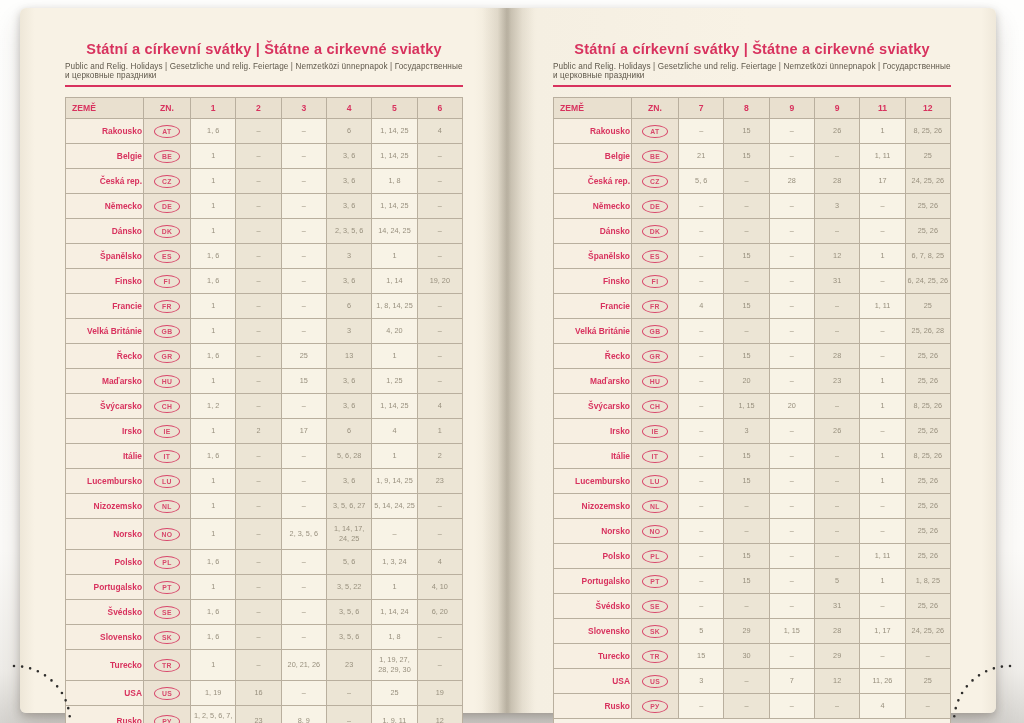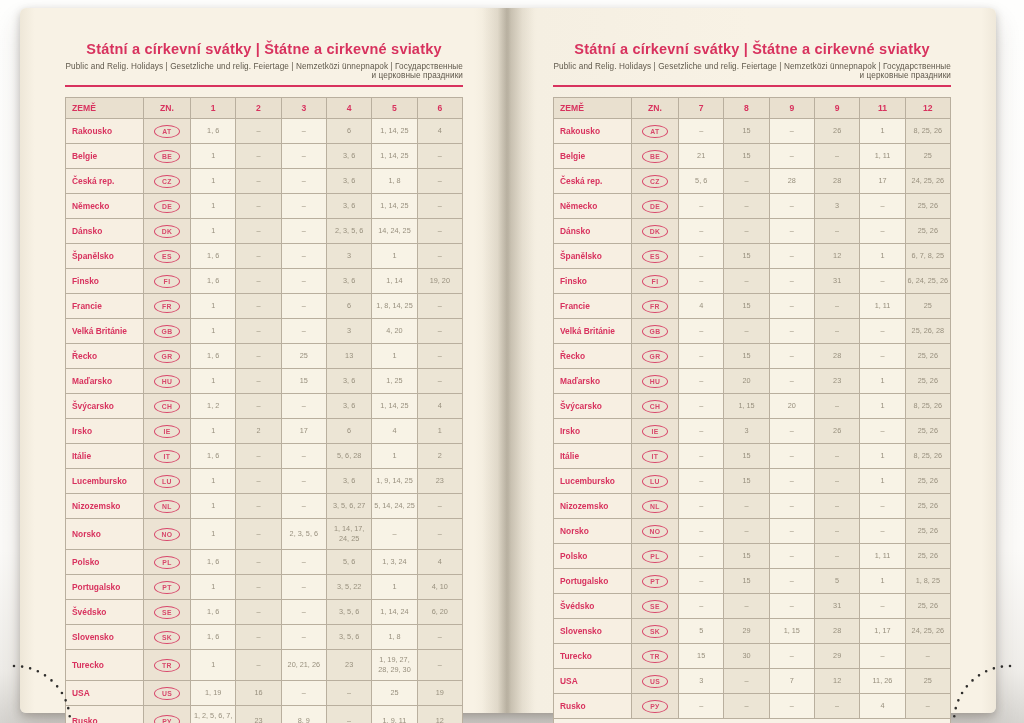--- a/index.html
+++ b/index.html
@@ -11,29 +11,29 @@
   .page{width:488px;height:705px;position:relative;}
   .page-left{border-radius:6px 0 0 6px;
     background:linear-gradient(90deg,#eee7d8 0%,#f8f2e5 3%,#f8f2e5 93%,#eae3d3 100%);}
   .page-right{border-radius:0 6px 6px 0;
     background:linear-gradient(90deg,#e7e0d0 0%,#f5efe2 6%,#f8f2e5 50%,#f8f2e5 97%,#efe8da 100%);}
   .gutter{position:absolute;left:462px;top:0;width:52px;height:705px;pointer-events:none;
     background:linear-gradient(90deg,rgba(120,108,90,0) 0%,rgba(120,108,90,.12) 30%,
       rgba(85,75,60,.34) 48%,rgba(110,100,84,.26) 56%,rgba(120,108,90,.08) 78%,rgba(120,108,90,0) 100%);}
   .sheet{width:398px;margin:0 auto;padding-top:33px;}
   .title{font-size:14.5px;font-weight:bold;text-align:center;letter-spacing:.2px;margin:0;}
-  .subtitle{font-size:8.2px;text-align:right;margin-top:5px;padding-bottom:5px;
+  .subtitle{font-size:8.2px;text-align:left;margin-top:5px;padding-bottom:5px;
     color:#5f584b;border-bottom:2px solid #d8325e;letter-spacing:.1px;}
   table{width:398px;margin-top:10px;border-collapse:collapse;table-layout:fixed;}
   th,td{border:1px solid #b9af9e;overflow:hidden;}
   col.w-country{width:78px;} col.w-code{width:47px;}
   thead th{background:#e9e0cf;font-size:8.6px;padding:5px 2px;line-height:10px;text-align:center;}
   thead th.cc{text-align:left;padding-left:6px;}
   tbody td{padding:5px 1px;line-height:10px;text-align:center;}
-  tbody td.cc{background:#f7efe2;font-weight:bold;font-size:8.4px;text-align:left;padding-left:6px;}
+  tbody td.cc{background:#f7efe2;font-weight:bold;font-size:8.4px;text-align:right;padding-left:6px;}
   tbody td.code{background:#ece3d3;}
   td.val{font-size:7.3px;color:#98907e;}
   td.m0,th.m0{background:#f8f3e6;}
   td.m1,th.m1{background:#ece5d5;}
   thead th.m0,thead th.m1{background:#e9e0cf;}
   .badge{display:inline-block;min-width:16px;padding:1px 4px;border:1px solid #d8476b;
     border-radius:50%;font-size:6.8px;font-weight:bold;letter-spacing:.4px;line-height:9px;}
   tfoot td.foot{background:#f8f2e6;color:#8c8271;font-size:7.6px;text-align:left;
     padding:5px 6px;line-height:9px;}
   .perf{position:absolute;left:0;top:0;pointer-events:none;}

